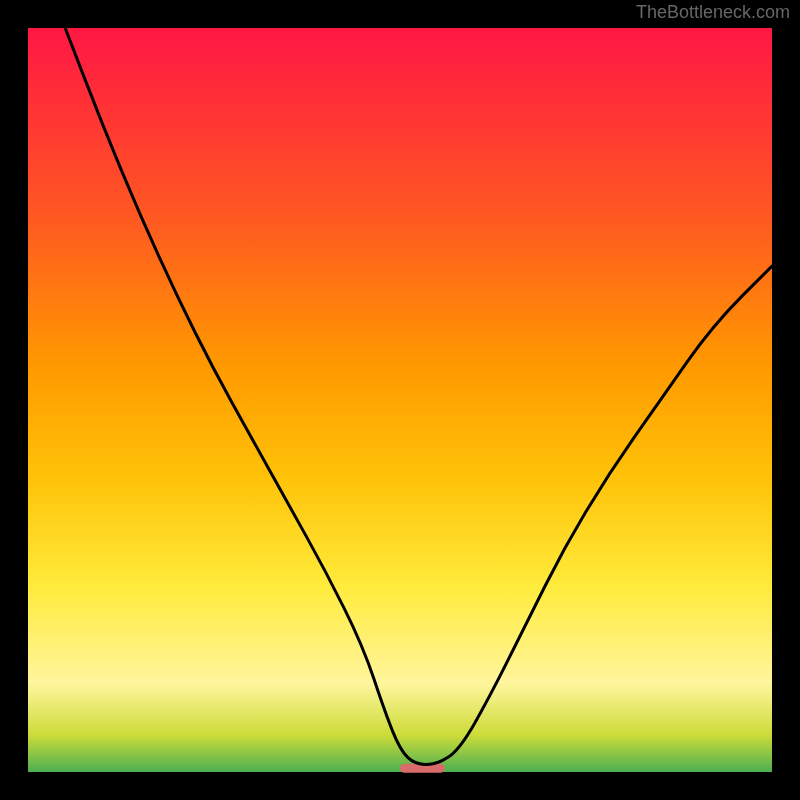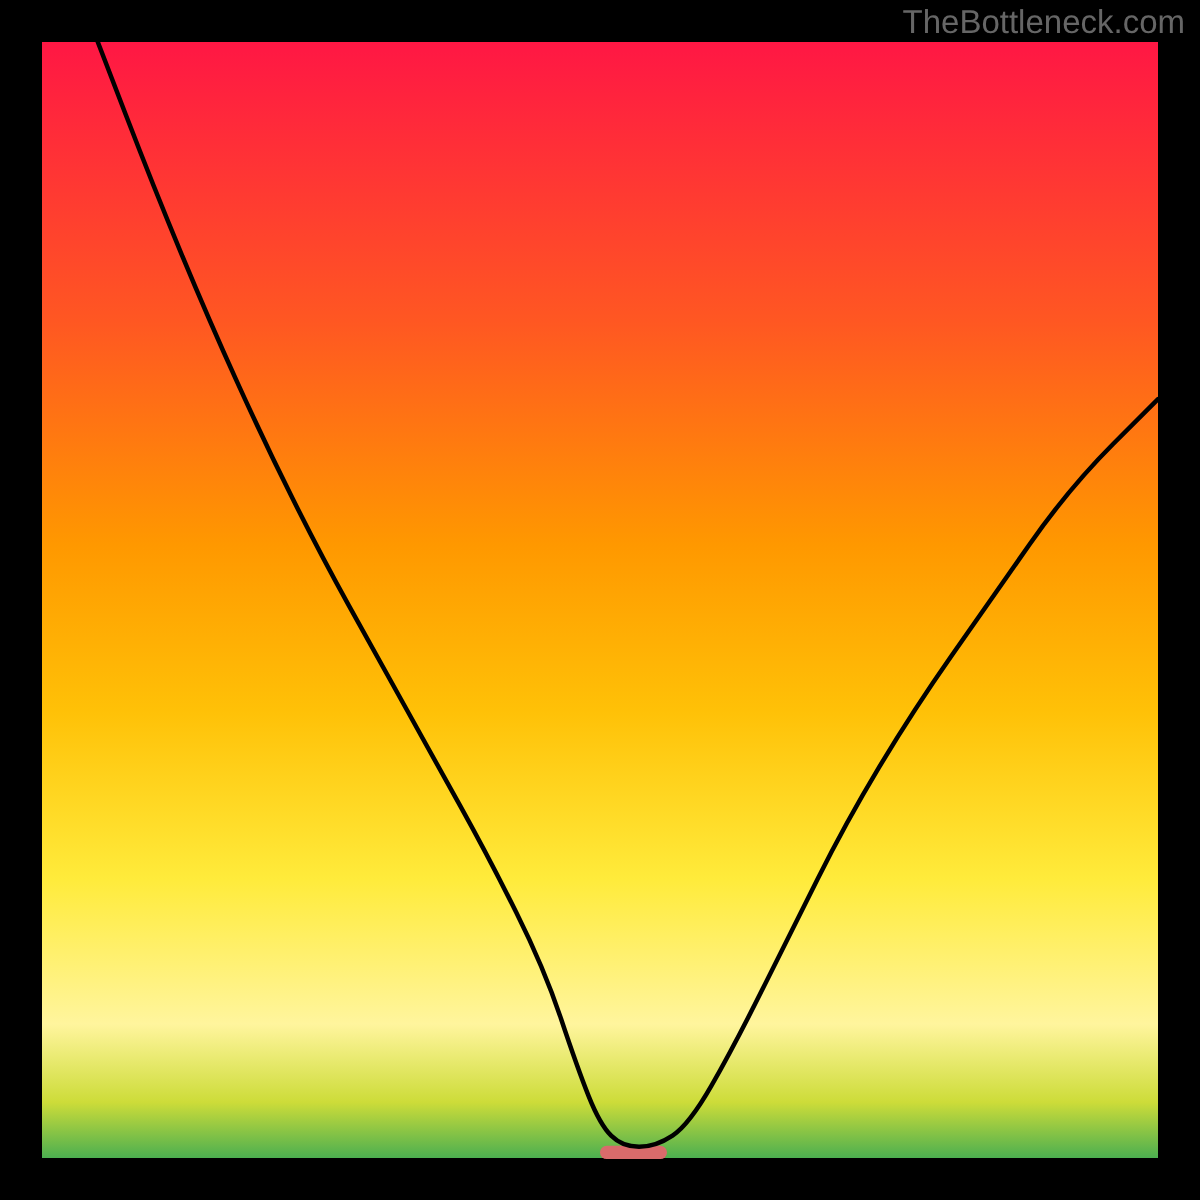--- a/index.html
+++ b/index.html
@@ -13,21 +13,21 @@
   .container {
     position: relative;
     width: 800px;
     height: 800px;
   }
   .watermark {
     position: absolute;
     top: 2px;
     right: 10px;
     color: #666666;
-    font-size: 22px;
+    font-size: 18px;
     font-weight: 500;
     z-index: 10;
   }
   svg {
     display: block;
   }
 </style>
 </head>
 <body>
 

